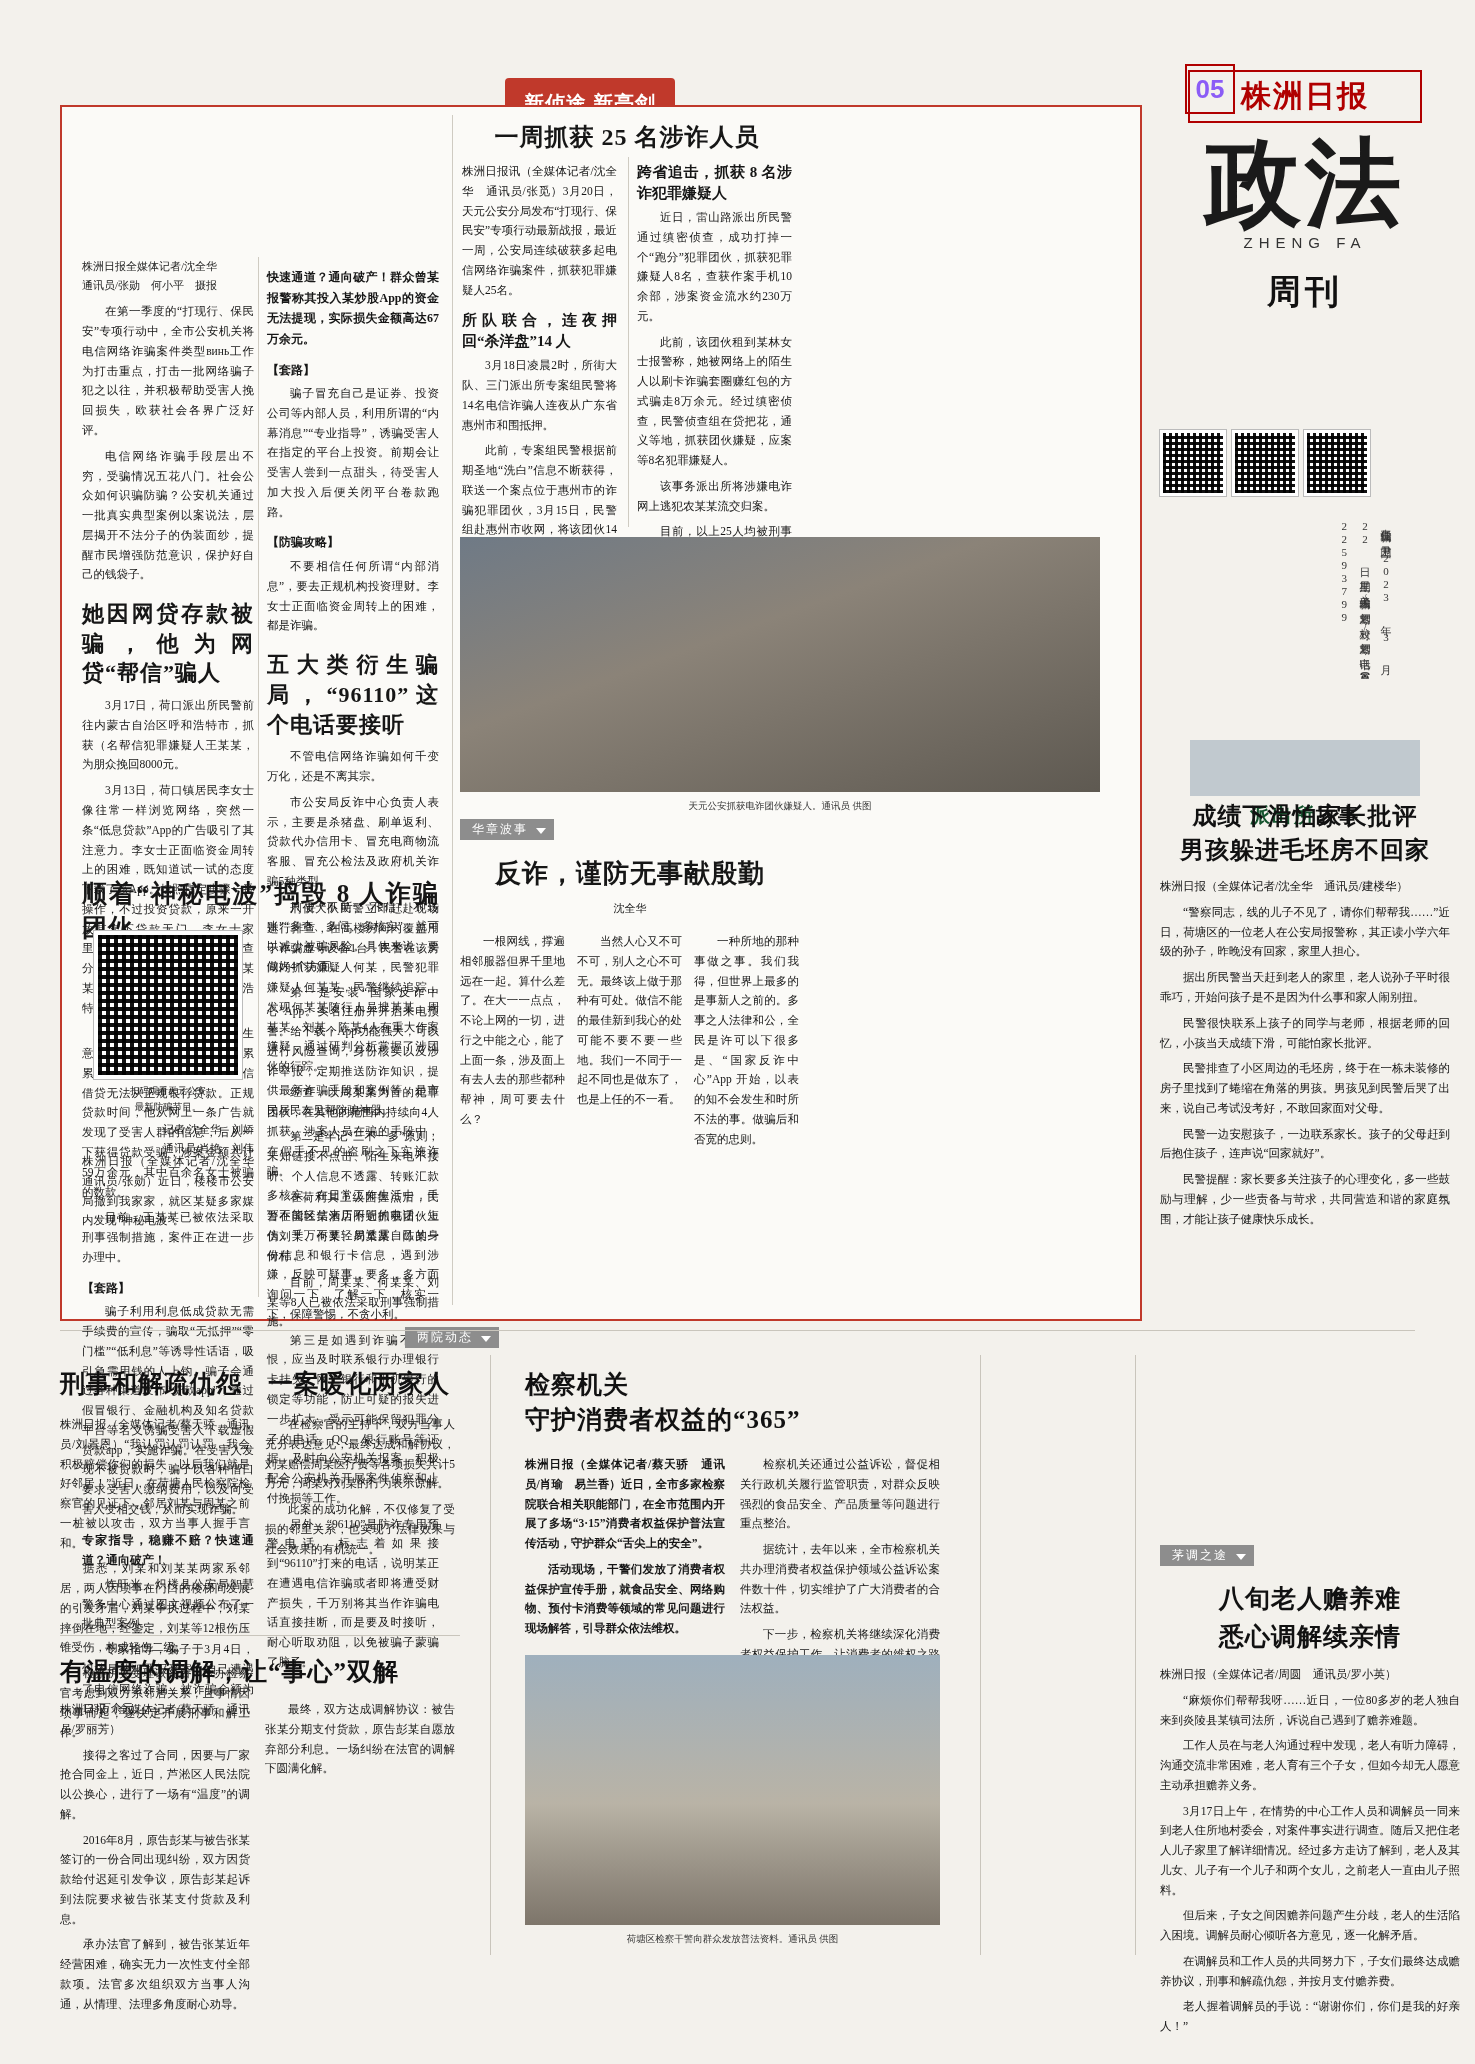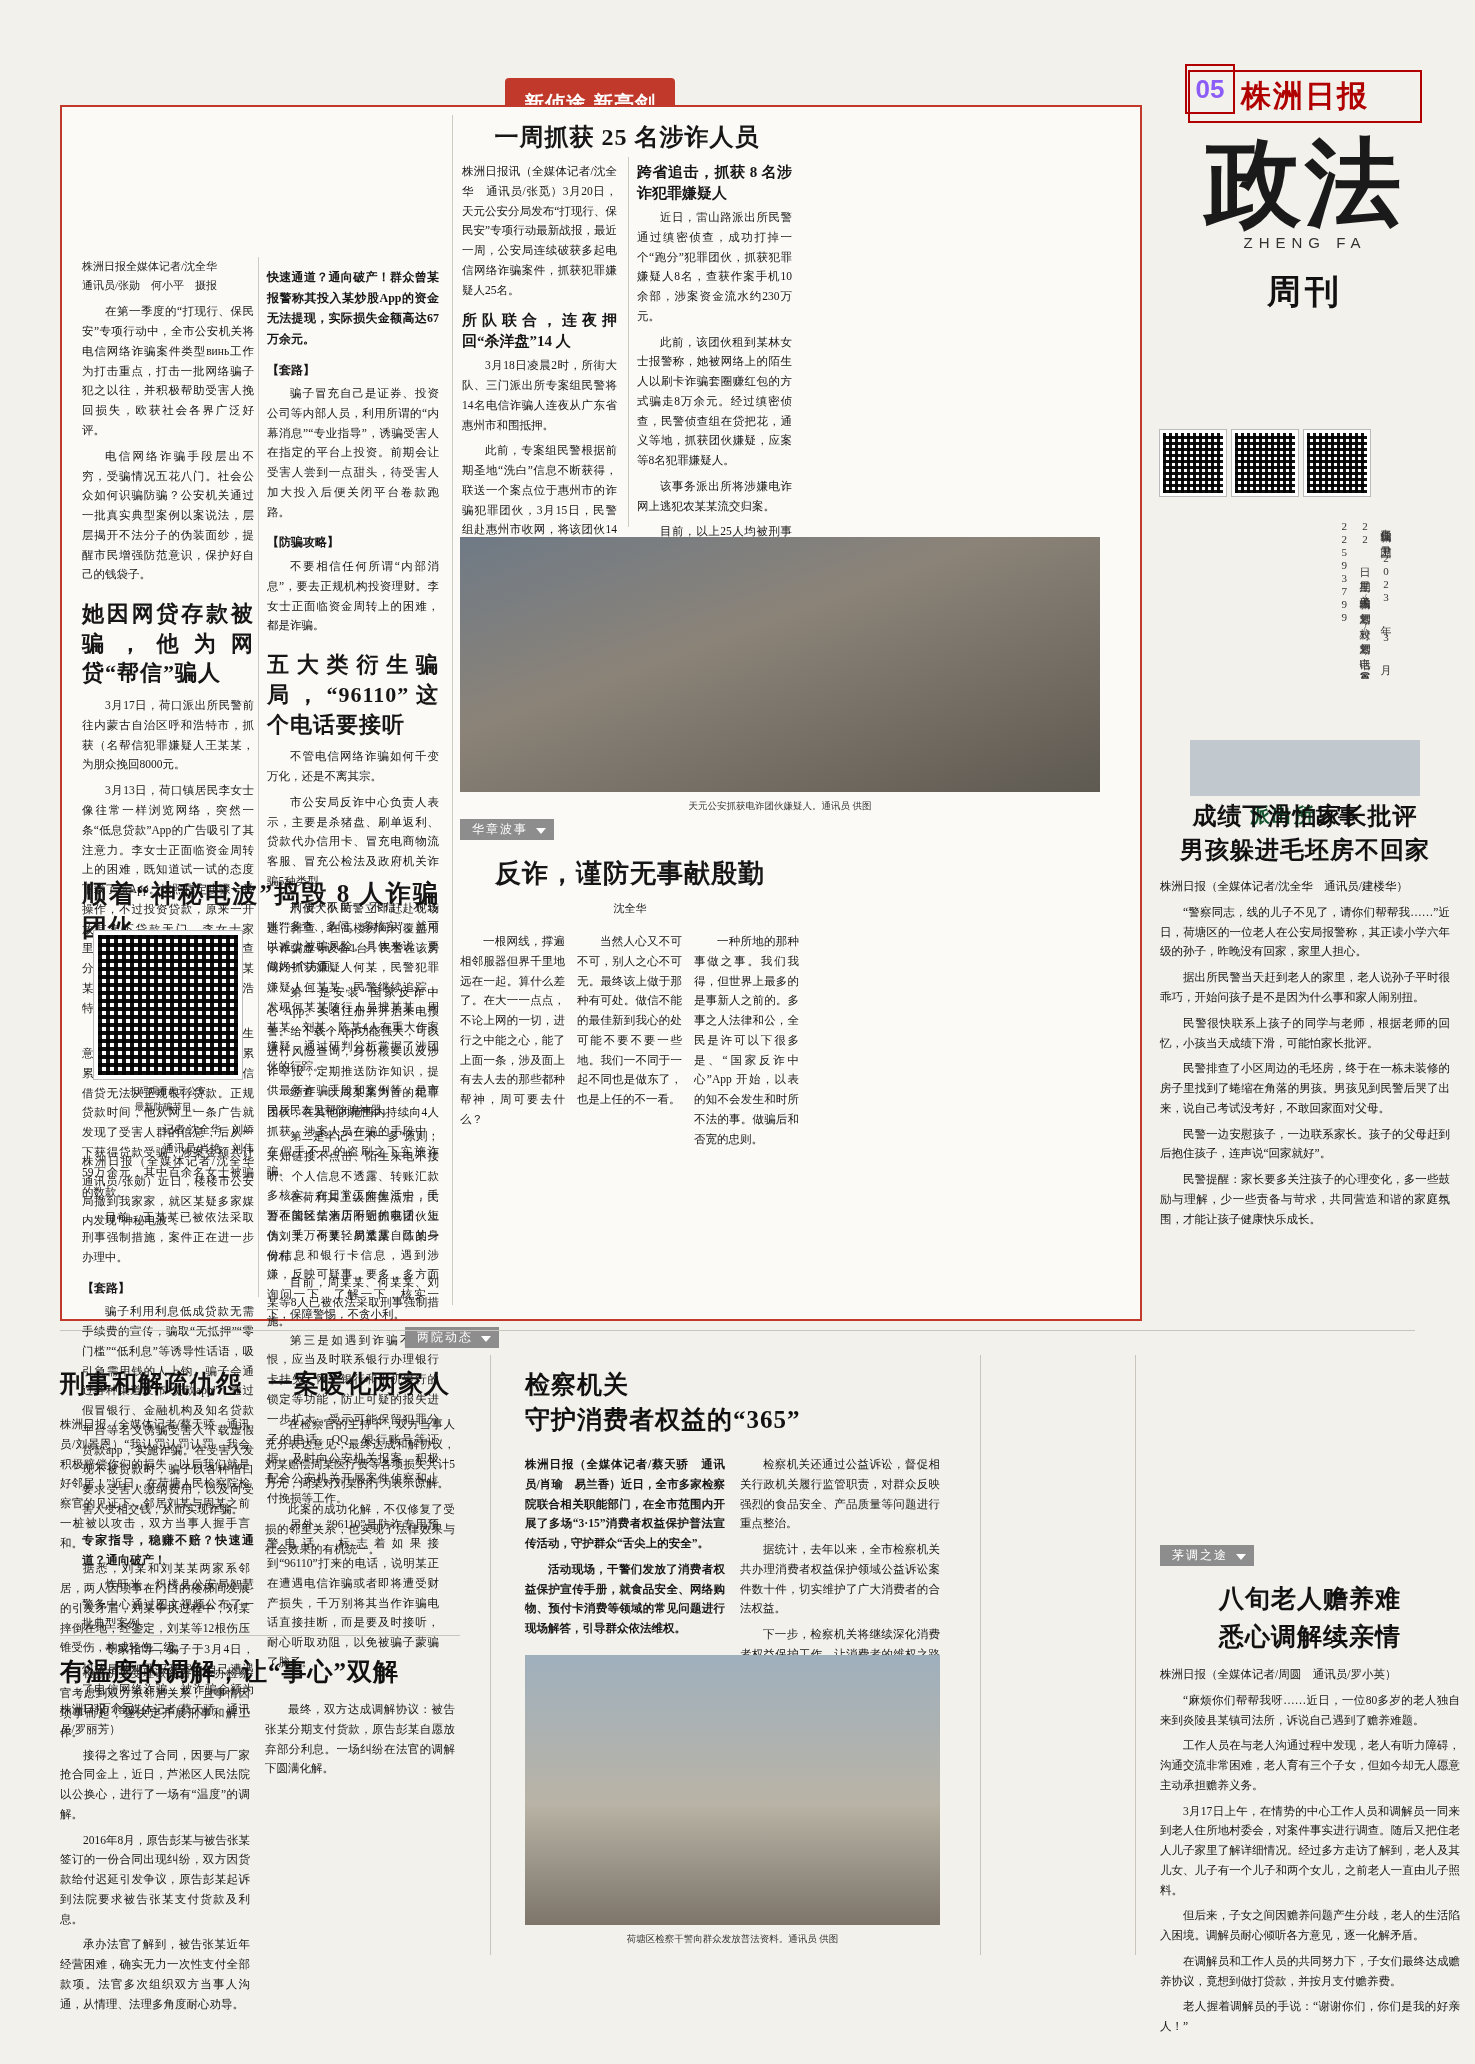--- a/index.html
+++ b/index.html
@@ -342,21 +342,21 @@
     <div style="position:absolute;left:1100px;top:235px;width:300px;">
       <div style="font-size:25px;font-weight:bold;letter-spacing:1px;line-height:1.5;white-space:pre-line;text-align:center;">八旬老人赡养难
 悉心调解续亲情</div>
     </div>
     <div class="col" style="left:1100px;top:320px;width:300px;font-size:11.5px;">
       <p style="text-indent:0;">株洲日报（全媒体记者/周圆　通讯员/罗小英）</p>
       <p>“麻烦你们帮帮我呀……近日，一位80多岁的老人独自来到炎陵县某镇司法所，诉说自己遇到了赡养难题。</p>
       <p>工作人员在与老人沟通过程中发现，老人有听力障碍，沟通交流非常困难，老人育有三个子女，但如今却无人愿意主动承担赡养义务。</p>
       <p>3月17日上午，在情势的中心工作人员和调解员一同来到老人住所地村委会，对案件事实进行调查。随后又把住老人儿子家里了解详细情况。经过多方走访了解到，老人及其儿女、儿子有一个儿子和两个女儿，之前老人一直由儿子照料。</p>
       <p>但后来，子女之间因赡养问题产生分歧，老人的生活陷入困境。调解员耐心倾听各方意见，逐一化解矛盾。</p>
-      <p>在调解员和工作人员的共同努力下，子女们最终达成赡养协议，竟想到做打贷款，并按月支付赡养费。</p>
+      <p>在调解员和工作人员的共同努力下，子女们最终达成赡养协议，刑事和解疏仇怨，并按月支付赡养费。</p>
       <p>老人握着调解员的手说：“谢谢你们，你们是我的好亲人！”</p>
     </div>
 
     <div class="rulev" style="left:430px;top:10px;height:600px;"></div>
     <div class="rulev" style="left:920px;top:10px;height:600px;"></div>
     <div class="rulev" style="left:1075px;top:10px;height:600px;"></div>
     <div class="ruleh" style="left:0px;top:290px;width:400px;"></div>
   </div>
 
   <div class="ruleh" style="position:absolute;left:60px;top:1330px;width:1355px;"></div>

